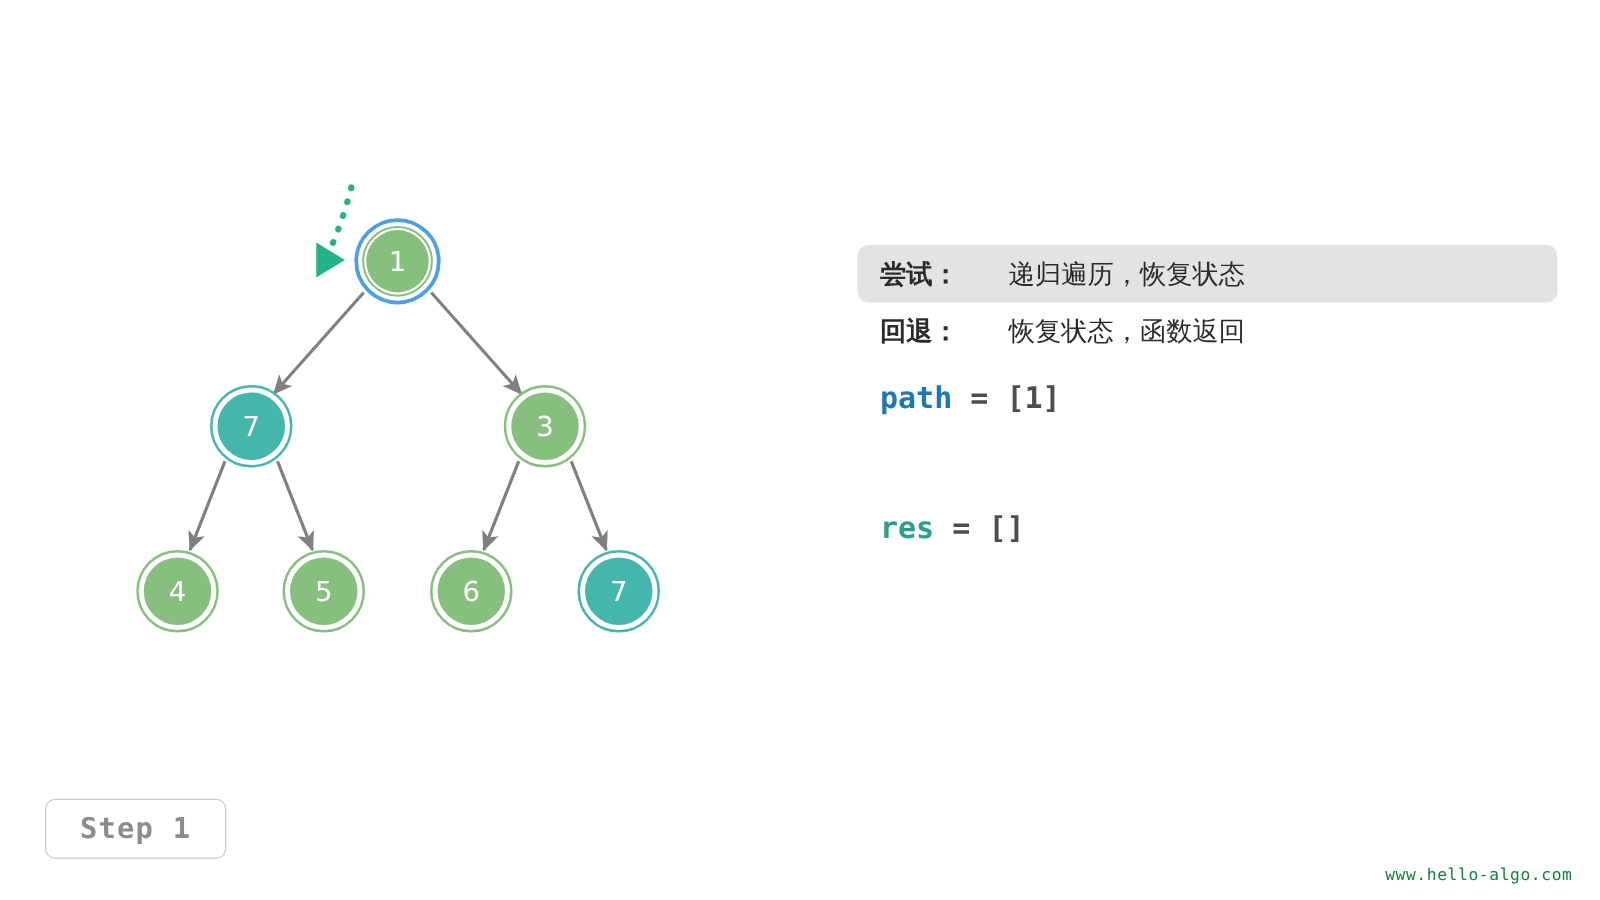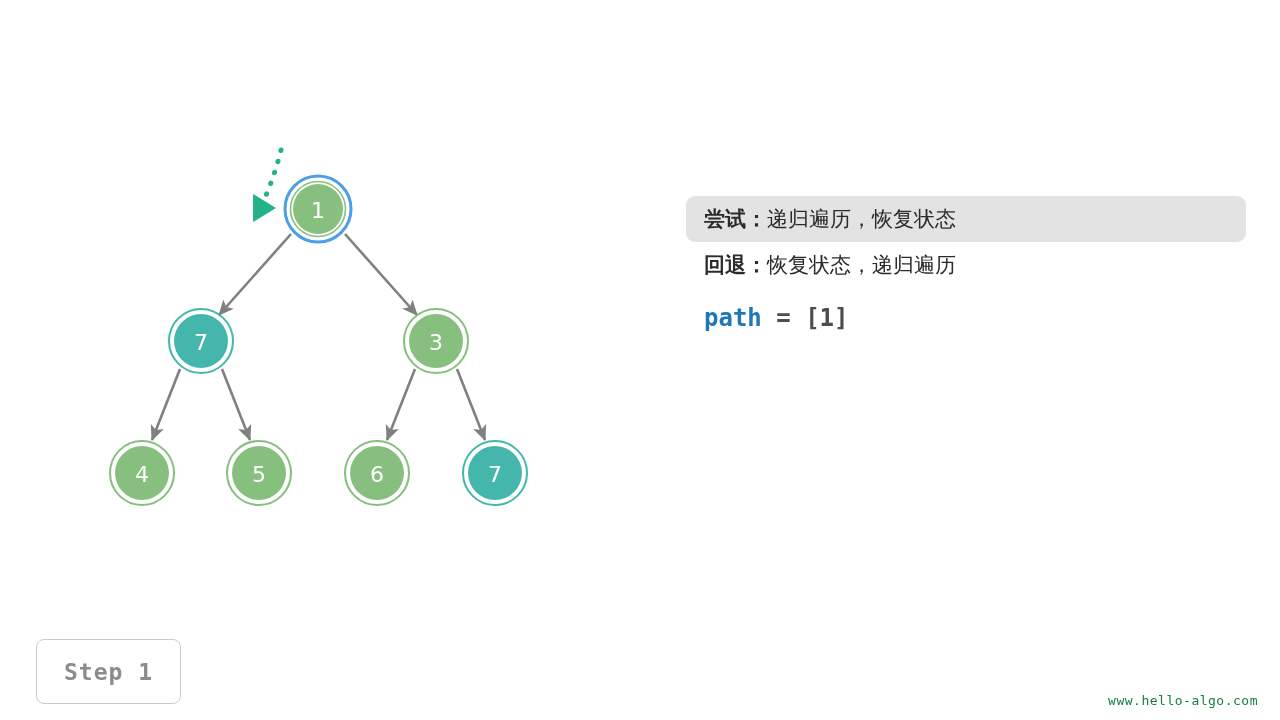--- a/index.html
+++ b/index.html
@@ -46,20 +46,21 @@
   }
   .hint-row {
     height: 46px;
     display: flex;
     align-items: center;
     padding: 0 18px;
     box-sizing: border-box;
     font-size: 21px;
     color: #2b2b2b;
     white-space: pre;
+    gap: 40px;
   }
   .hint-row.highlight {
     background: #e3e3e3;
     border-radius: 9px;
   }
   .hint-label {
     font-weight: bold;
   }
   .hint-text {
     font-weight: normal;
@@ -80,21 +81,21 @@
   .var-path { color: #1f77b4; }
   .var-res  { color: #2a9d8f; }
   .code-rest { color: #4d4d4d; }
 
   
   #step-badge {
     position: absolute;
     left: 36px;
     top: 639px;
     width: 145px;
-    height: 65px;
+    height: 48px;
     border: 1px solid #cccccc;
     border-radius: 8px;
     display: flex;
     align-items: center;
     justify-content: center;
     font-family: "DejaVu Sans Mono", "Liberation Mono", monospace;
     font-size: 23px;
     font-weight: bold;
     color: #8c8c8c;
     letter-spacing: 1px;
@@ -188,27 +189,30 @@
     </svg>
   </div>
 
   <div id="info-panel">
 
     <div class="hint-row highlight">
       <span class="hint-label">尝试：</span><span class="hint-text">递归遍历，恢复状态</span>
     </div>
 
     <div class="hint-row">
-      <span class="hint-label">回退：</span><span class="hint-text">恢复状态，递归遍历</span>
+      <span class="hint-label">回退：</span><span class="hint-text">恢复状态，函数返回</span>
     </div>
 
     <div class="code-row" id="path-row">
       <span class="var-path">path</span><span class="code-rest"> = [1]</span>
     </div>
 
+    <div class="code-row" id="res-row">
+      <span class="var-res">res</span><span class="code-rest"> = []</span>
+    </div>
 
   </div>
 
   <div id="step-badge">Step 1</div>
 
   <div id="watermark">www.hello-algo.com</div>
 
 </div>
 
 </body></html>

